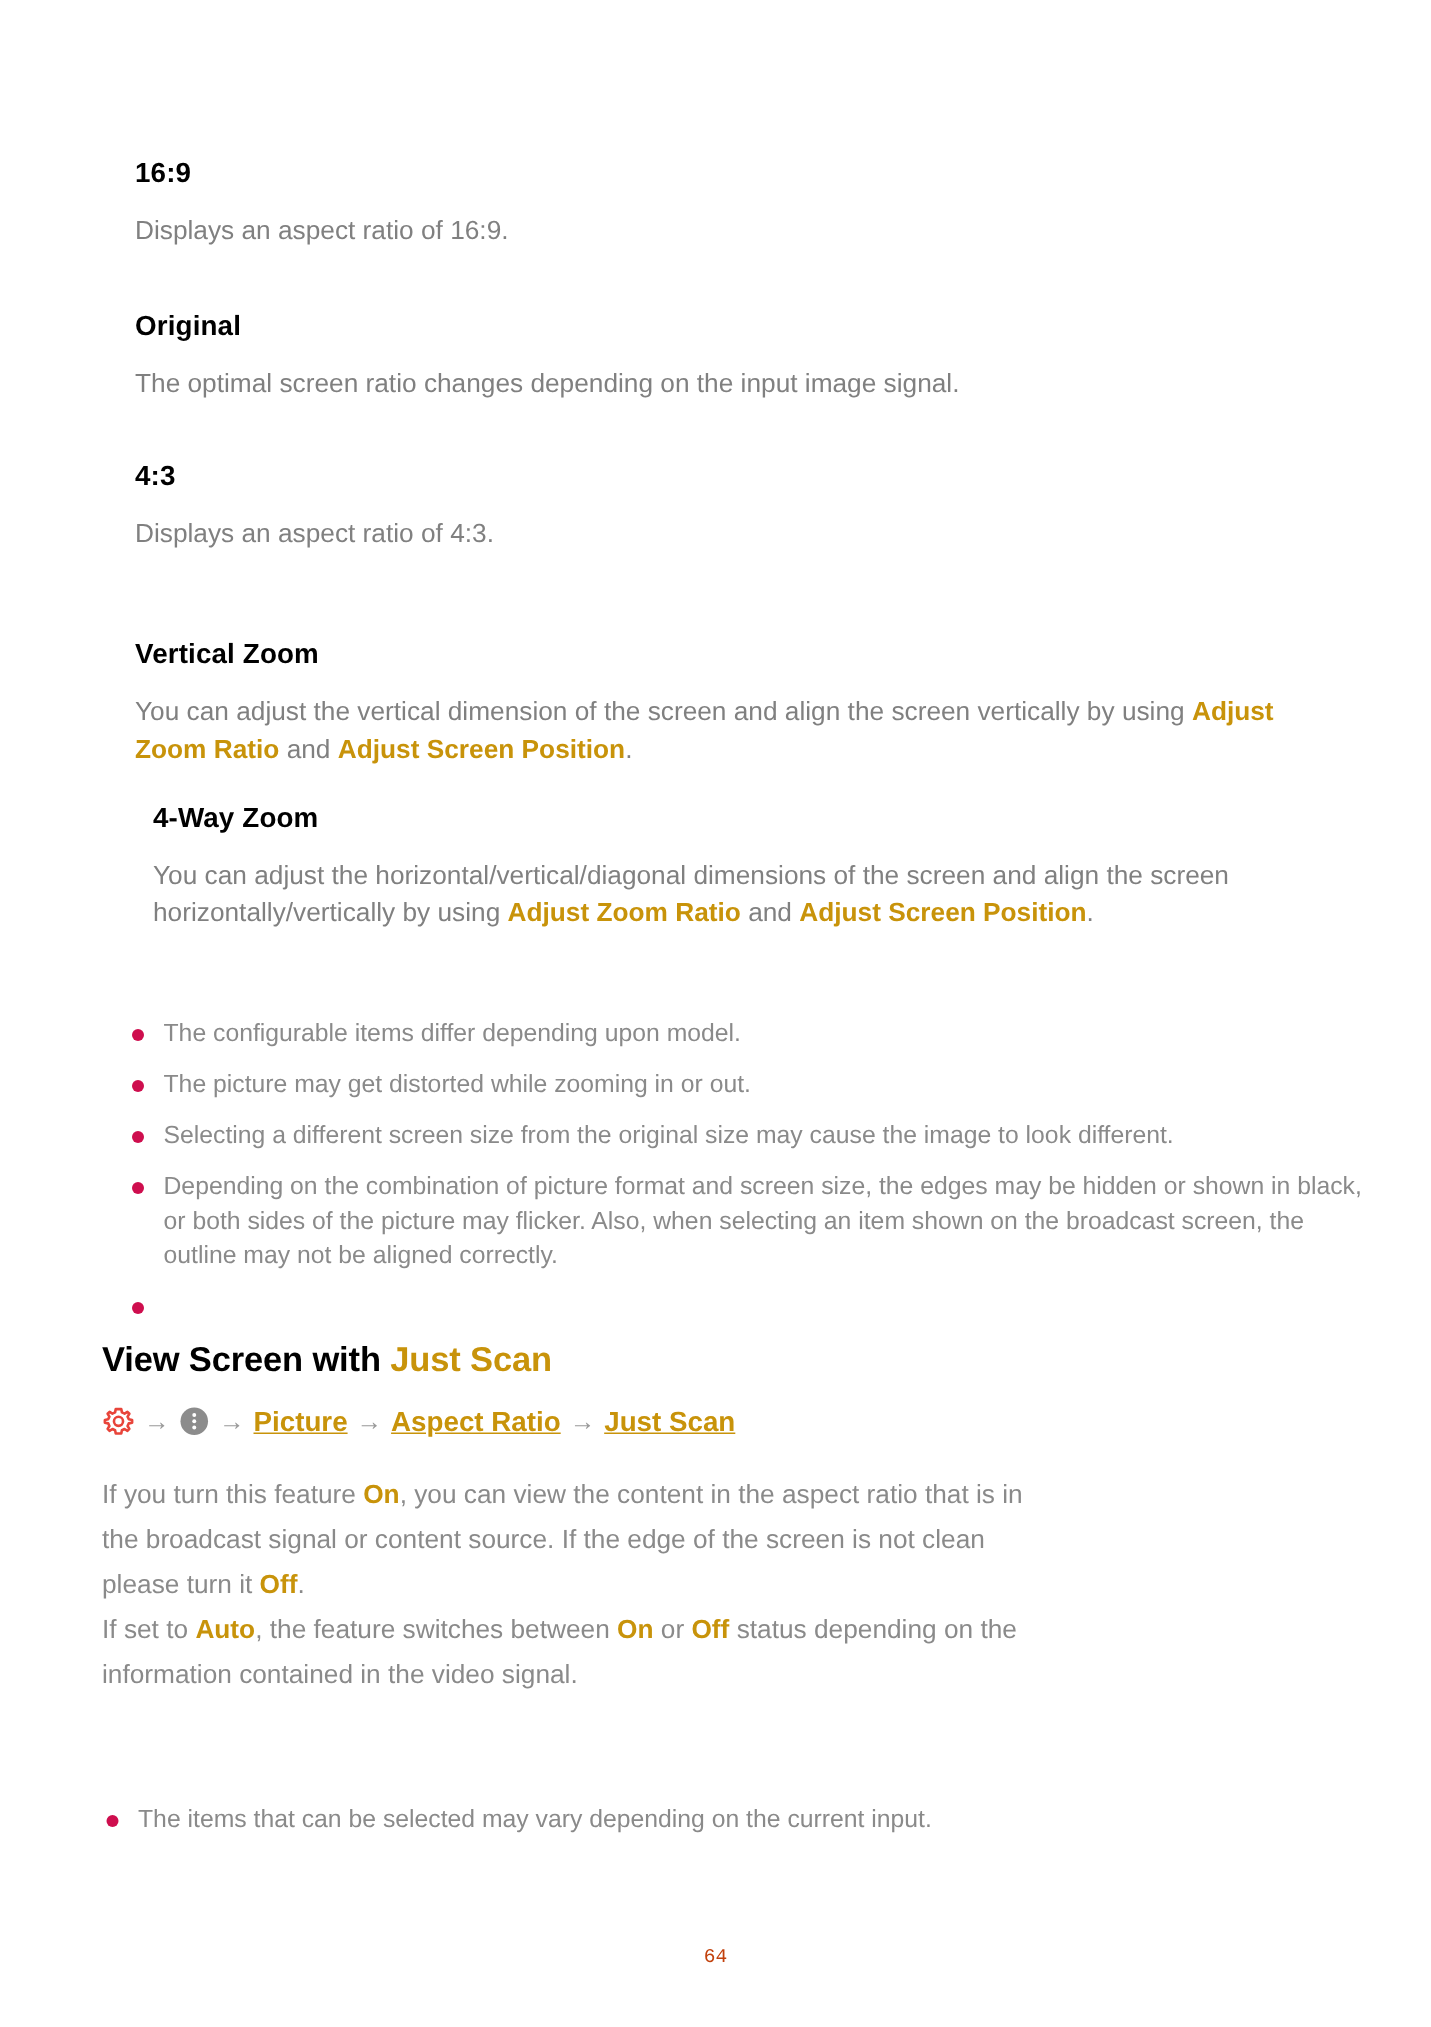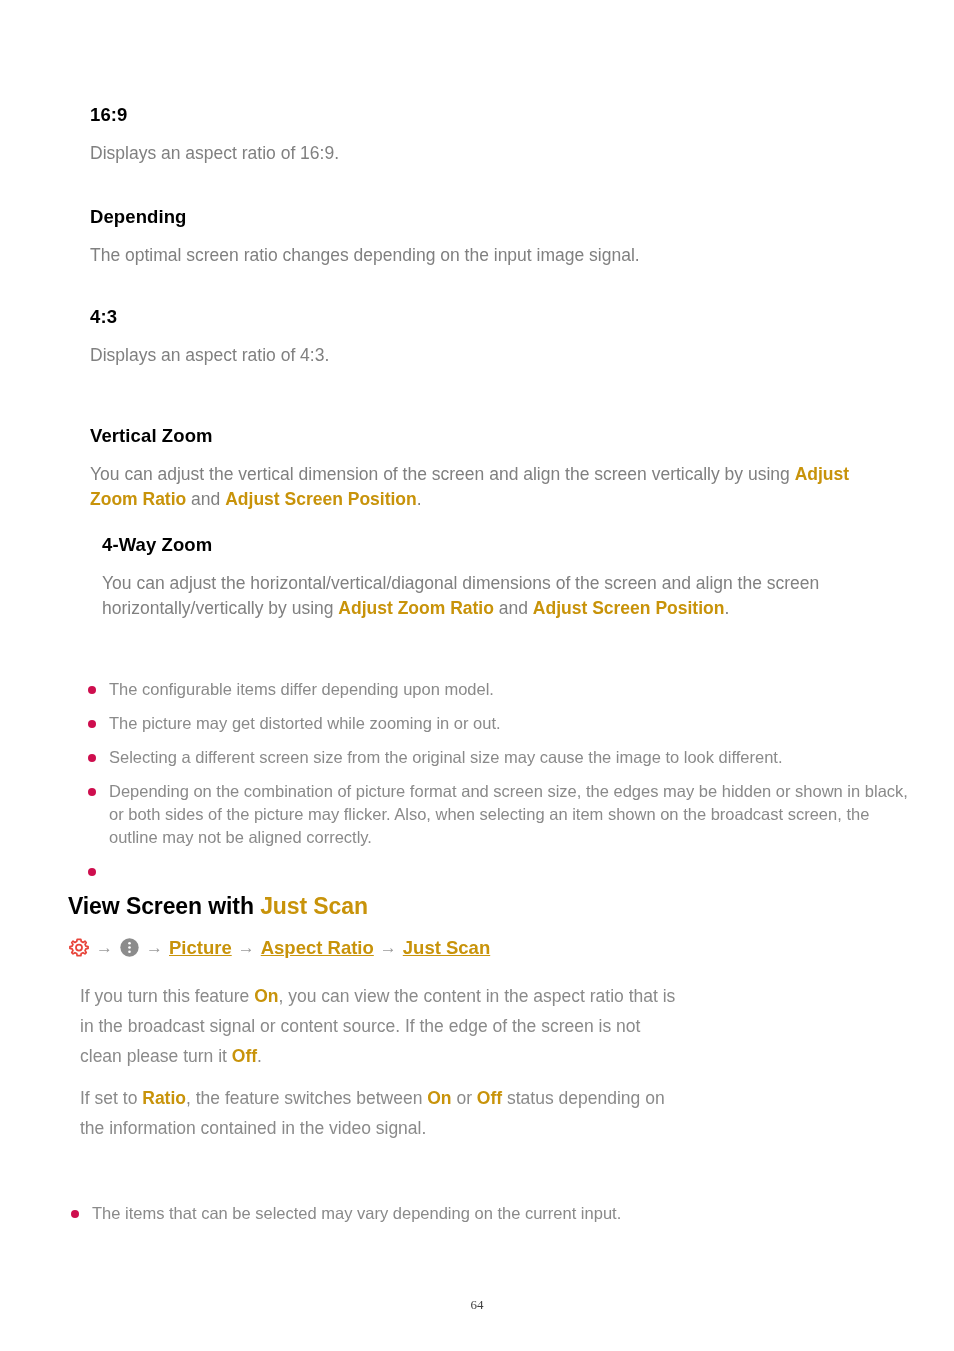--- a/index.html
+++ b/index.html
@@ -124,49 +124,49 @@
   .icon-gear { display: inline-block; width: 22px; height: 22px; line-height: 0; }
   .icon-more { display: inline-block; width: 21px; height: 21px; line-height: 0; }
 
   .section-body {
     margin: 22px 0 0 68px;
     margin-right: 75px;
     color: #8a8a8a;
     font-size: 17.5px;
     line-height: 30px;
   }
-  .section-body p { margin: 12px; }
+  .section-body p { margin: 0; }
 
   
   .page-number {
     position: absolute;
     left: 0;
     top: 1297px;
     width: 954px;
     text-align: center;
     font-size: 13px;
-    color: #404040;
-    font-family: Liberation Serif, serif;
+    color: #c2410c;
+    font-family: Liberation Mono, monospace;
   }
 </style>
 </head>
 <body>
 
 <div class="page">
 
   <div class="blk-16-9">
     <div class="sub-block">
       <h3 class="sub-heading">16:9</h3>
       <p class="sub-para"><span>Displays an aspect ratio of 16:9.</span></p>
     </div>
   </div>
 
   <div class="blk-original">
     <div class="sub-block">
-      <h3 class="sub-heading">Depending</h3>
+      <h3 class="sub-heading">Original</h3>
       <p class="sub-para"><span>The optimal screen ratio changes depending on the input image signal.</span></p>
     </div>
   </div>
 
   <div class="blk-4-3">
     <div class="sub-block">
       <h3 class="sub-heading">4:3</h3>
       <p class="sub-para"><span>Displays an aspect ratio of 4:3.</span></p>
     </div>
   </div>
@@ -222,21 +222,21 @@
       <span class="crumb-arrow">→</span>
       <span class="crumb-text">Picture</span>
       <span class="crumb-arrow">→</span>
       <span class="crumb-text">Aspect Ratio</span>
       <span class="crumb-arrow">→</span>
       <span class="crumb-text">Just Scan</span>
     </div>
 
     <div class="section-body">
       <p><span>If you turn this feature </span><span class="gold">On</span><span>, you can view the content in the aspect ratio that is in the broadcast signal or content source. If the edge of the screen is not clean please turn it </span><span class="gold">Off</span><span>.</span></p>
-      <p><span>If set to </span><span class="gold">Ratio</span><span>, the feature switches between </span><span class="gold">On</span><span> or </span><span class="gold">Off</span><span> status depending on the information contained in the video signal.</span></p>
+      <p><span>If set to </span><span class="gold">Auto</span><span>, the feature switches between </span><span class="gold">On</span><span> or </span><span class="gold">Off</span><span> status depending on the information contained in the video signal.</span></p>
     </div>
   </div>
 
   <div class="notes-b">
     <ul class="note-list">
       <li class="note-item"><span class="dot"></span><span>The items that can be selected may vary depending on the current input.</span></li>
     </ul>
   </div>
 
   <div class="page-number">64</div>

